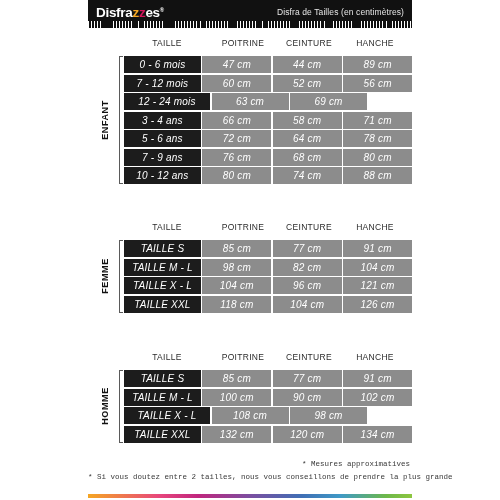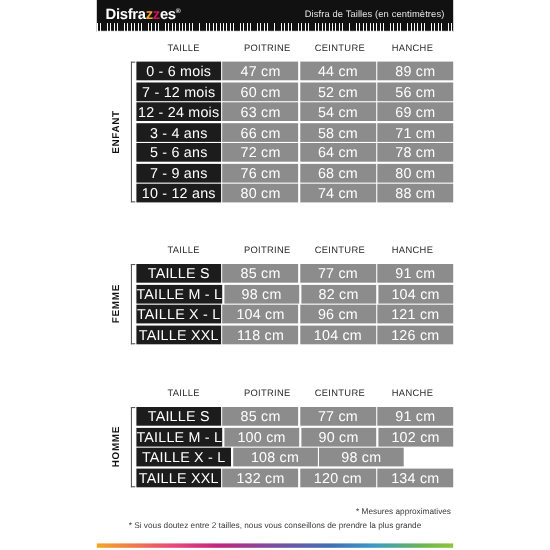--- a/index.html
+++ b/index.html
@@ -167,25 +167,26 @@
     display: flex;
     height: 17px;
     margin-bottom: 1.5px;
   }
   .row:last-child { margin-bottom: 0; justify-content: space-between; }
 
   .cell {
     display: flex;
     align-items: center;
     justify-content: center;
-    font-size: 13px;
+    font-size: 10px;
     color: #ffffff;
     letter-spacing: 0.2px;
     box-sizing: border-box;
     white-space: nowrap;
+    font-style: italic;
   }
   .cell-taille {
     width: 86px;
     background: #1c1c1c;
     margin-right: 1.5px;
   }
   .cell-val {
     width: 77px;
     background: #8c8c8c;
     margin-right: 1.5px;
@@ -200,20 +201,21 @@
     bottom: 16px;
     width: 324px;
   }
   .note {
     font-size: 7.5px;
     color: #3a3a3a;
     text-align: right;
     padding-right: 2px;
     line-height: 13px;
     white-space: nowrap;
+    font-family: Liberation Mono, monospace;
   }
   .note-wide {
     text-align: center;
     padding-right: 0;
   }
 
   .gradient-bar {
     position: absolute;
     left: 0;
     bottom: 2px;
@@ -265,21 +267,20 @@
             </div>
             <div class="row">
               <div class="cell cell-taille">7 - 12 mois</div>
               <div class="cell cell-val">60 cm</div>
               <div class="cell cell-val">52 cm</div>
               <div class="cell cell-val">56 cm</div>
             </div>
             <div class="row">
               <div class="cell cell-taille">12 - 24 mois</div>
               <div class="cell cell-val">63 cm</div>
-              <div class="cell cell-val">54 cm</div>
               <div class="cell cell-val">69 cm</div>
             </div>
             <div class="row">
               <div class="cell cell-taille">3 - 4 ans</div>
               <div class="cell cell-val">66 cm</div>
               <div class="cell cell-val">58 cm</div>
               <div class="cell cell-val">71 cm</div>
             </div>
             <div class="row">
               <div class="cell cell-taille">5 - 6 ans</div>

